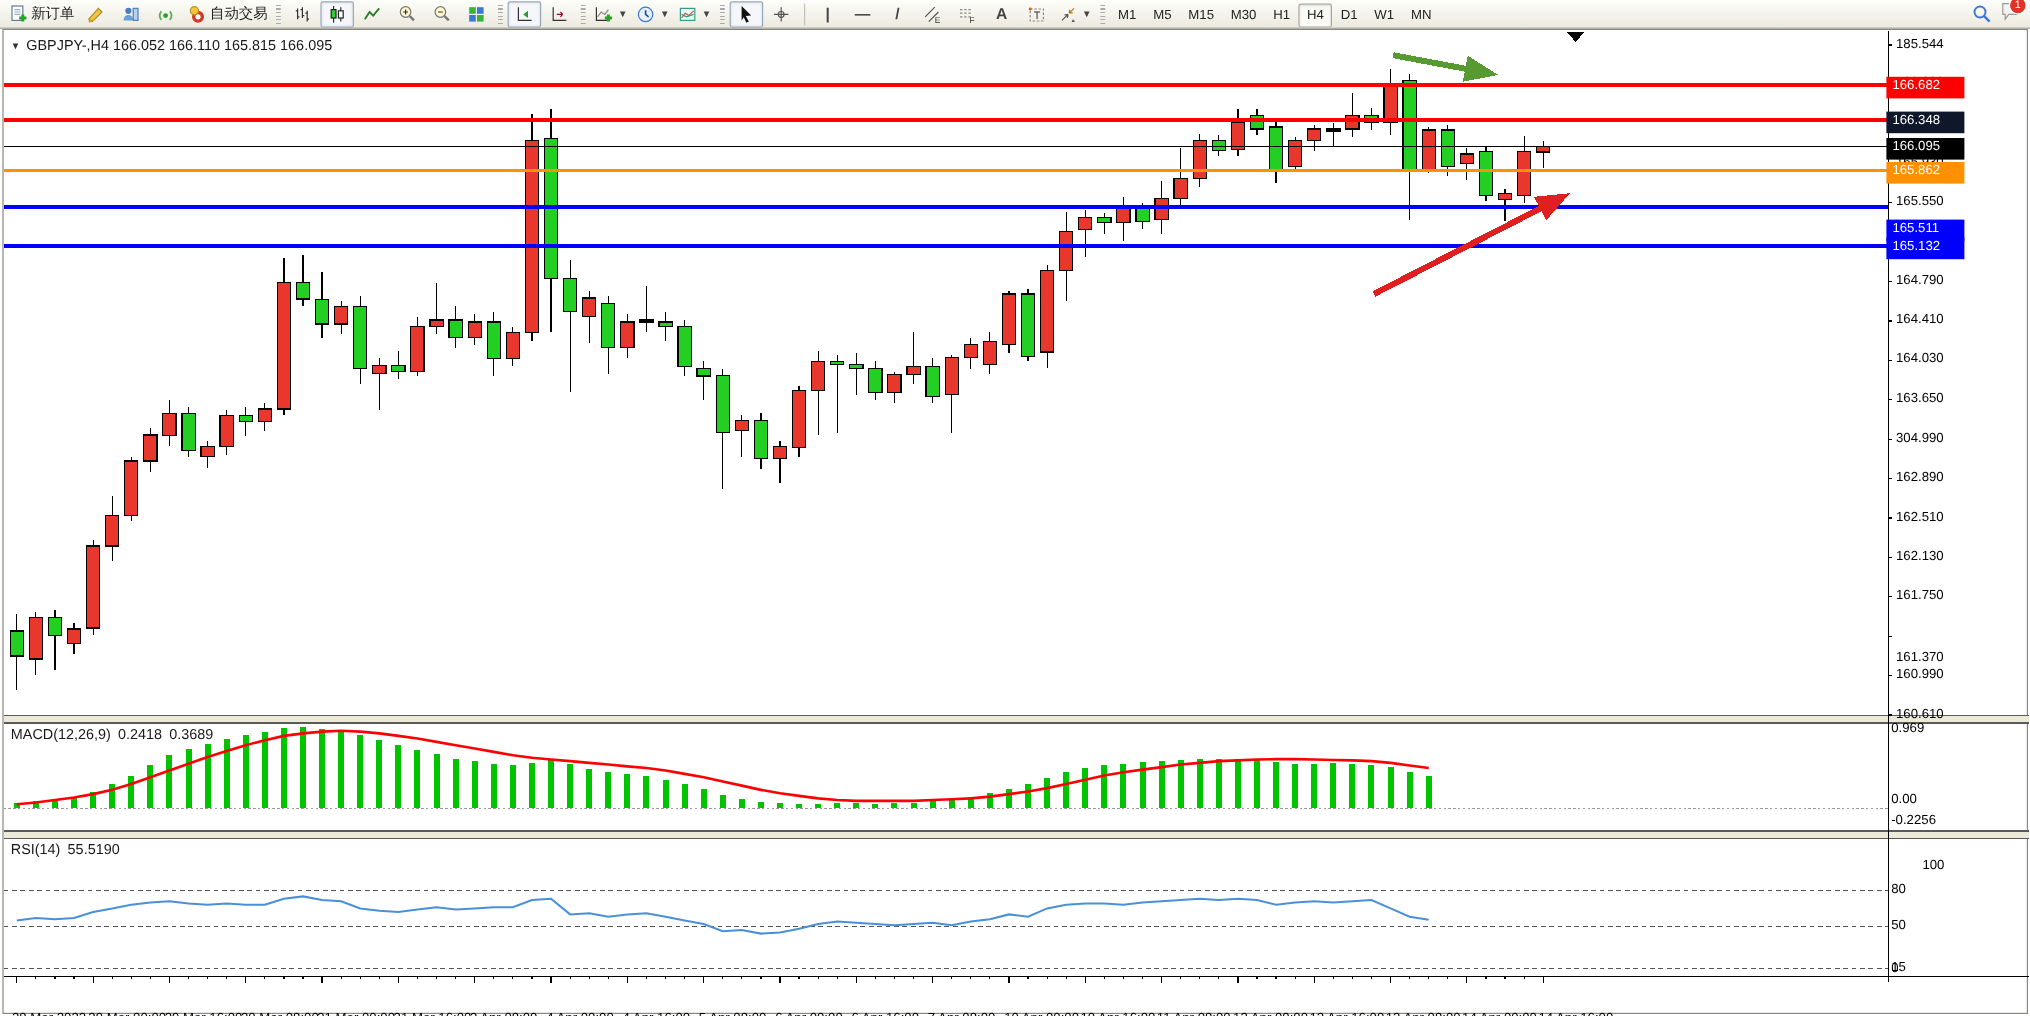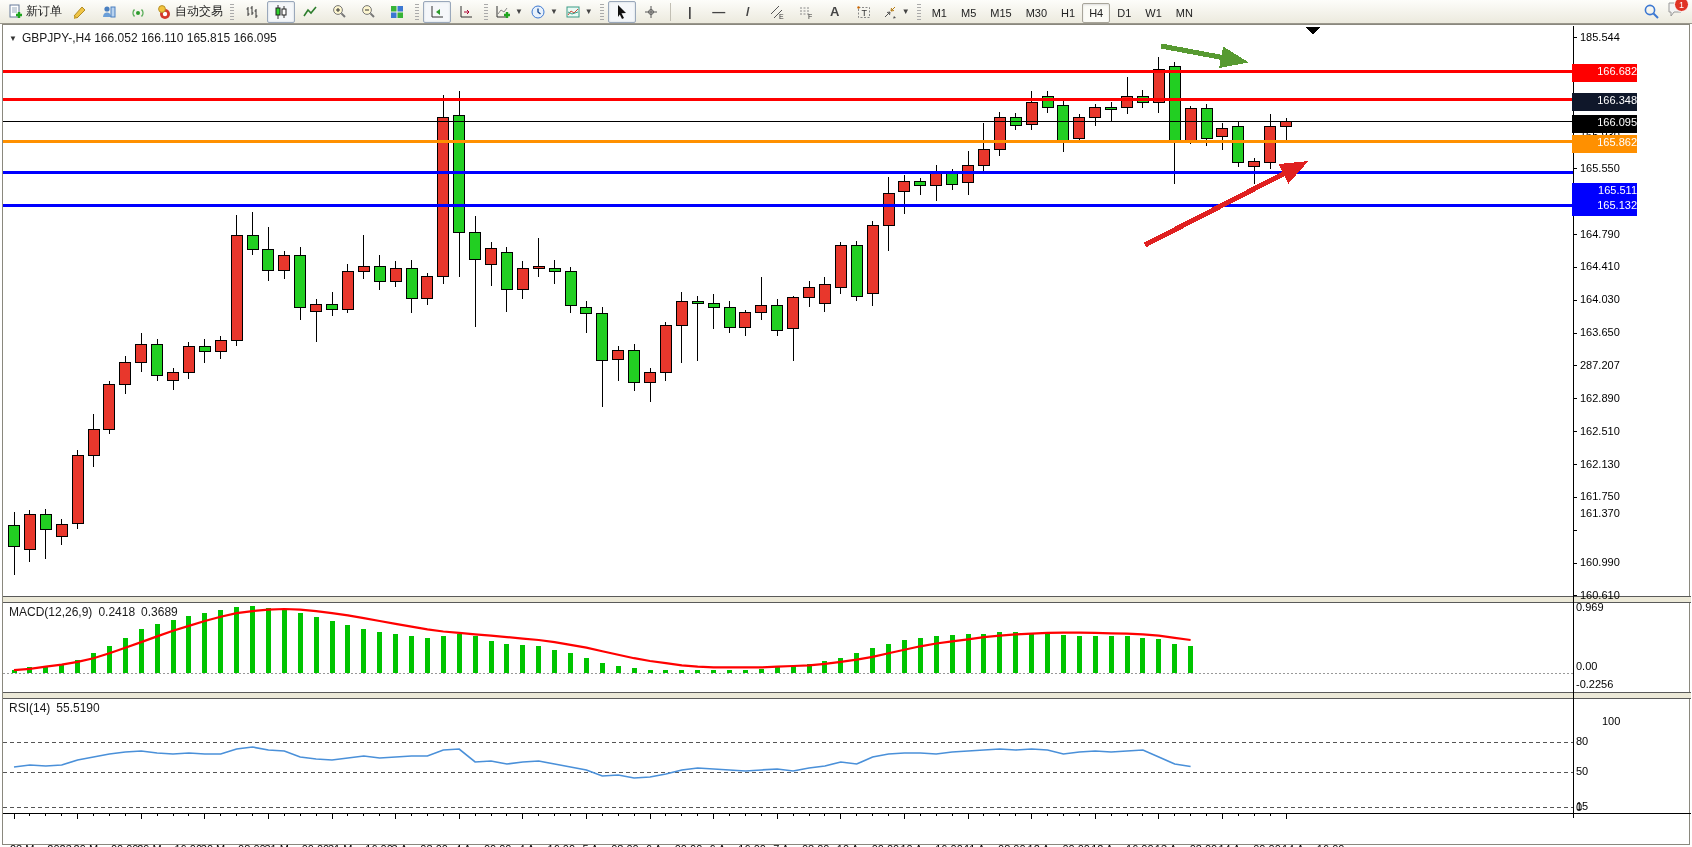--- a/index.html
+++ b/index.html
@@ -26,21 +26,21 @@
     align-items:center;justify-content:center;border:1px solid #fff;}
   
   #chartwin{position:absolute;left:2px;top:24px;width:1688px;height:821px;
     background:#fff;border:1px solid #8a887e;box-sizing:border-box;}
   #gfx{position:absolute;left:0;top:0;}
   .ovl{position:absolute;font-size:11px;color:#000;white-space:nowrap;}
   #symbol-line{left:6px;top:6px;font-size:12px;color:#1a1a1a;display:flex;gap:5px;align-items:center;}
   #symbol-line .dn{font-size:8px;color:#333;}
   .ind-label{font-size:12px;color:#1a1a1a;display:flex;gap:6px;}
   .badge{position:absolute;left:1569px;width:60px;height:18px;color:#fff;font-size:11px;
-    line-height:14px;padding-left:5px;text-align:right;}
+    line-height:14px;padding-left:5px;}
   .ytick{position:absolute;left:1577px;font-size:11px;color:#000;}
   .subtick{position:absolute;left:1573px;font-size:11px;color:#000;}
   .xlab{position:absolute;top:818px;font-size:11px;color:#000;}
 </style>
 </head>
 <body>
 
 <div id="stage">
 
   <div id="toolbar">
@@ -643,26 +643,26 @@
         <div class="ytick" style="top: 5.5px;">185.544</div>
         <div class="ytick" style="top: 38.3471px;">166.690</div>
         <div class="ytick" style="top: 71.1941px;">166.310</div>
         <div class="ytick" style="top: 104.041px;">165.930</div>
         <div class="ytick" style="top: 136.888px;">165.550</div>
         <div class="ytick" style="top: 169.735px;">165.170</div>
         <div class="ytick" style="top: 202.582px;">164.790</div>
         <div class="ytick" style="top: 235.429px;">164.410</div>
         <div class="ytick" style="top: 268.276px;">164.030</div>
         <div class="ytick" style="top: 301.124px;">163.650</div>
-        <div class="ytick" style="top: 333.971px;">287.207</div>
+        <div class="ytick" style="top: 333.971px;">304.990</div>
         <div class="ytick" style="top: 366.818px;">162.890</div>
         <div class="ytick" style="top: 399.665px;">162.510</div>
         <div class="ytick" style="top: 432.512px;">162.130</div>
         <div class="ytick" style="top: 465.359px;">161.750</div>
-        <div class="ytick" style="top: 482px;">161.370</div>
+        <div class="ytick" style="top: 517px;">161.370</div>
         <div class="ytick" style="top: 531.053px;">160.990</div>
         <div class="ytick" style="top: 563.9px;">160.610</div>
       </div>
     <div id="badges">
         <div class="badge" style="top: 39.0386px; background: rgb(255, 0, 0);">166.682</div>
         <div class="badge" style="top: 67.9094px; background: #0f172a;">166.348</div>
         <div class="badge" style="top: 89.7786px; background: rgb(0, 0, 0);">166.095</div>
         <div class="badge" style="top: 109.919px; background: rgb(255, 144, 0);">165.862</div>
         <div class="badge" style="top: 158px; background: rgb(0, 0, 255);">165.511</div>
         <div class="badge" style="top: 173.02px; background: rgb(0, 0, 255);">165.132</div>

